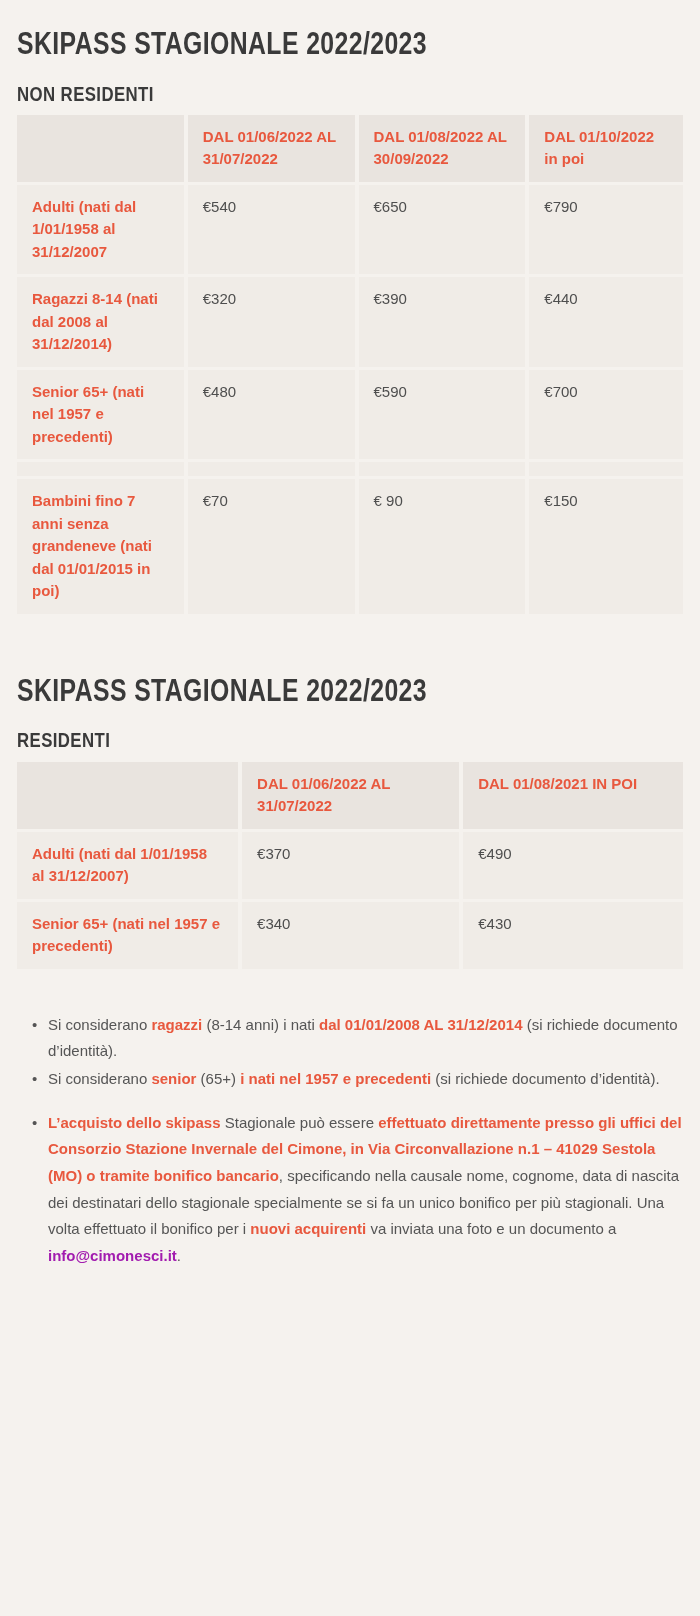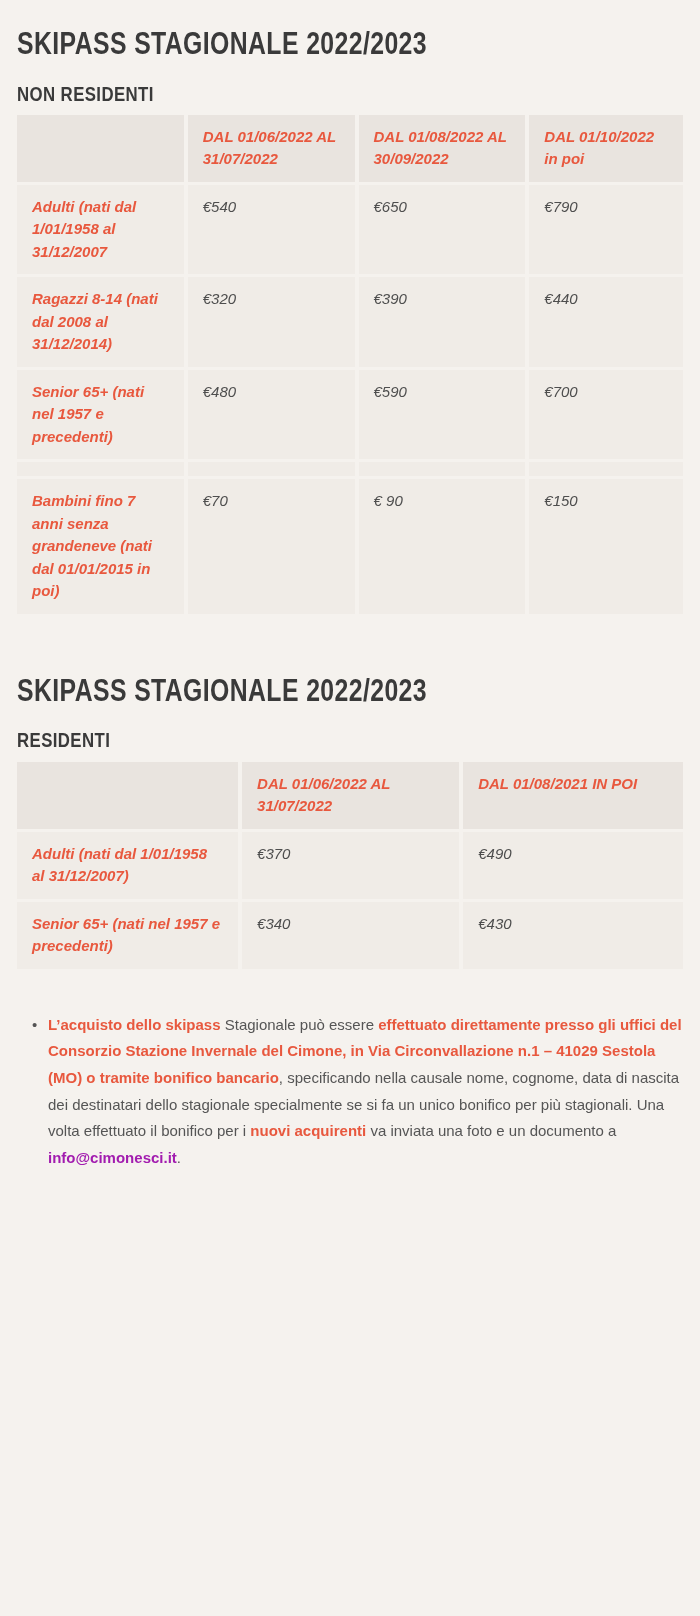--- a/index.html
+++ b/index.html
@@ -19,21 +19,21 @@
   }
   h2.sec-sub{
     font-size:21px;font-weight:700;color:#3a3a3a;
     margin:20px 0 4px 0;line-height:1.15;white-space:nowrap;
     transform:scaleX(.80);transform-origin:0 50%;letter-spacing:.5px;
   }
   p.intro{font-size:15px;line-height:1.6;color:#555;margin:14px 0 16px 0;}
 
   table.price{
     border-collapse:separate;border-spacing:4px 3px;table-layout:fixed;
-    margin:6px -4px 0 -4px;width:calc(100% + 8px);font-style:italic;
+    margin:6px -4px 0 -4px;width:calc(100% + 8px);
   }
   table.price th, table.price td{
     padding:11px 15px;vertical-align:top;font-size:15px;line-height:1.5;
     text-align:left;overflow:hidden;
   }
   table.price thead th{background:#e9e4df;color:#e8583e;font-weight:700;}
   table.price tbody td{background:#f0ece7;}
   td.row-label{color:#e8583e;font-weight:700;}
   td.price-val{color:#4e4e4e;}
   tr.empty-row td{background:#eae5e0;padding:7px 15px;font-size:8px;line-height:1;}
@@ -137,18 +137,20 @@
           <td class="row-label">Senior 65+ (nati nel 1957  e precedenti)</td>
           <td class="price-val">€340</td>
           <td class="price-val">€430</td>
         </tr>
       </tbody>
     </table>
   </section>
 
   <div class="notes">
     <ul class="dots lvl1">
+      <li><span class="seg-n">Si considerano </span><span class="seg-o">ragazzi</span><span class="seg-n"> (8-14 anni) i nati  </span><span class="seg-o">dal 01/01/2008 AL 31/12/2014</span><span class="seg-n">  (si richiede documento d’identità).</span></li>
+      <li><span class="seg-n">Si considerano </span><span class="seg-o">senior</span><span class="seg-n"> (65+)  </span><span class="seg-o">i nati nel 1957 e precedenti</span><span class="seg-n"> (si richiede documento d’identità).</span></li>
       <li class="gap-top"><span class="seg-o">L’acquisto dello skipass</span><span class="seg-n"> Stagionale può essere </span><span class="seg-o">effettuato direttamente presso gli uffici del Consorzio Stazione Invernale del Cimone, in Via Circonvallazione n.1 –  41029 Sestola (MO) o tramite bonifico bancario</span><span class="seg-n">, specificando nella causale  nome, cognome, data di nascita dei destinatari dello stagionale specialmente se si fa un unico bonifico per più stagionali. Una volta effettuato il bonifico per i </span><span class="seg-o">nuovi acquirenti</span><span class="seg-n"> va inviata una foto e un documento  a </span><span class="seg-l">info@cimonesci.it</span><span class="seg-n">.</span></li>
     </ul>
 
   </div>
 
 </div>
 
 </body></html>

